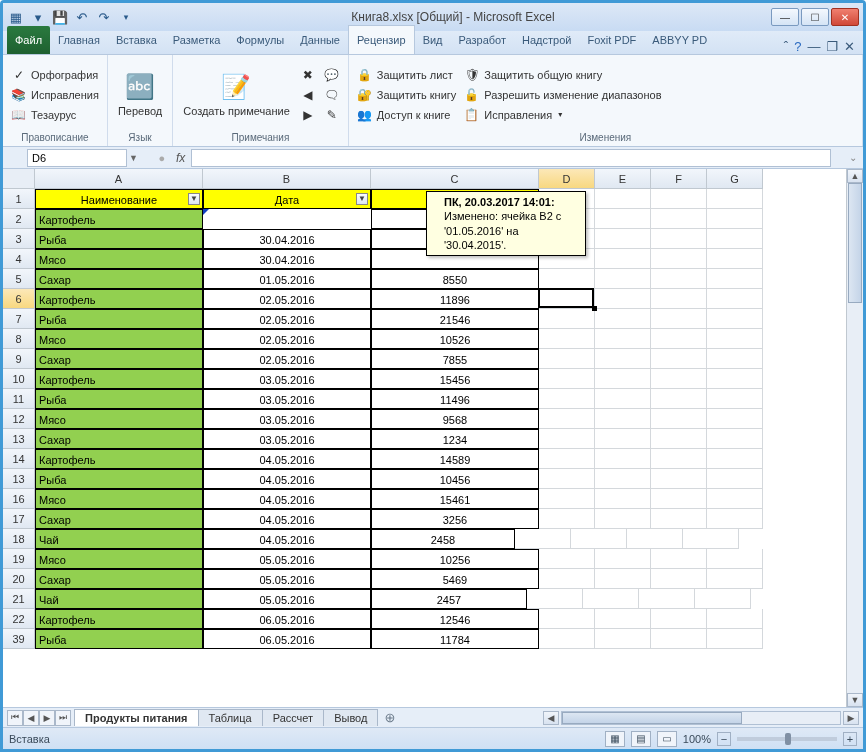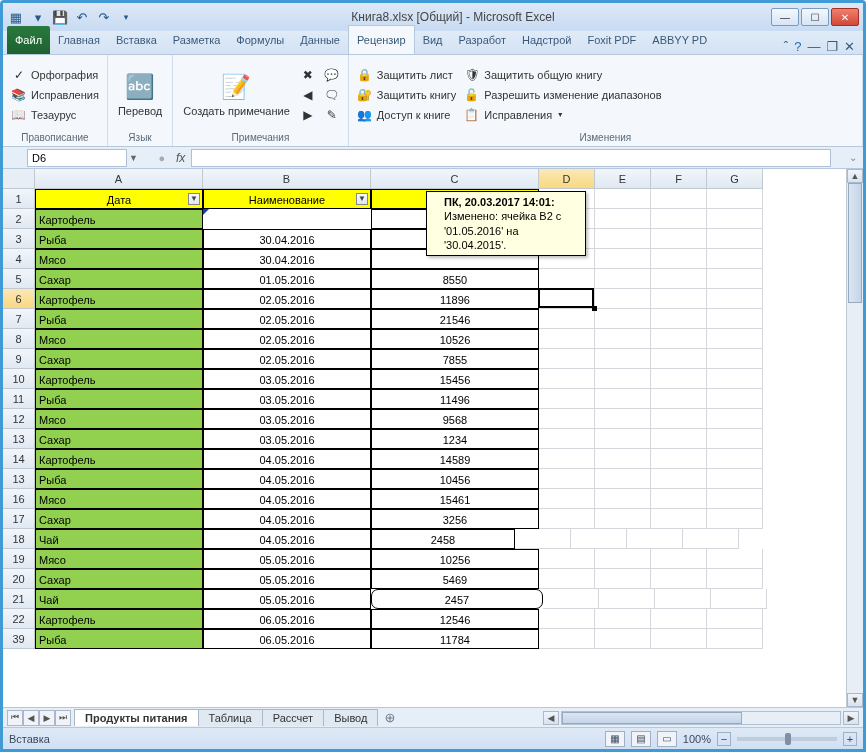--- a/index.html
+++ b/index.html
@@ -266,22 +266,22 @@
             <div class="row-h">17</div>
             <div class="row-h">18</div>
             <div class="row-h">19</div>
             <div class="row-h">20</div>
             <div class="row-h">21</div>
             <div class="row-h">22</div>
             <div class="row-h">39</div>
           </div>
         <div class="cells" id="cells" style="position:relative;">
         <div class="row">
+              <div class="cell header-cell" style="width: 168px;">Наименование</div>
               <div class="cell header-cell" style="width: 168px;">Дата</div>
-              <div class="cell header-cell" style="width: 168px;">Наименование</div>
               <div class="cell header-cell" style="width: 168px;">Сумма</div>
               <div class="cell empty" style="width: 56px;"></div>
               <div class="cell empty" style="width: 56px;"></div>
               <div class="cell empty" style="width: 56px;"></div>
               <div class="cell empty" style="width: 56px;"></div>
             </div>
             <div class="row">
               <div class="cell data-a" style="width: 168px;">Картофель</div>
               <div class="cell data-bc" style="width: 168px; margin-top: 43px;">30.04.2015</div>
               <div class="cell data-bc" style="width: 168px;"></div>
@@ -448,21 +448,21 @@
               <div class="cell data-bc" style="width: 168px;">05.05.2016</div>
               <div class="cell data-bc" style="width: 168px;">5469</div>
               <div class="cell empty" style="width: 56px;"></div>
               <div class="cell empty" style="width: 56px;"></div>
               <div class="cell empty" style="width: 56px;"></div>
               <div class="cell empty" style="width: 56px;"></div>
             </div>
             <div class="row">
               <div class="cell data-a" style="width: 168px;">Чай</div>
               <div class="cell data-bc" style="width: 168px;">05.05.2016</div>
-              <div class="cell data-bc" style="width: 172px; border-radius: 7px;">2457</div>
+              <div class="cell data-bc" style="width: 156px;">2457</div>
               <div class="cell empty" style="width: 56px;"></div>
               <div class="cell empty" style="width: 56px;"></div>
               <div class="cell empty" style="width: 56px;"></div>
               <div class="cell empty" style="width: 56px;"></div>
             </div>
             <div class="row">
               <div class="cell data-a" style="width: 168px;">Картофель</div>
               <div class="cell data-bc" style="width: 168px;">06.05.2016</div>
               <div class="cell data-bc" style="width: 168px;">12546</div>
               <div class="cell empty" style="width: 56px;"></div>

